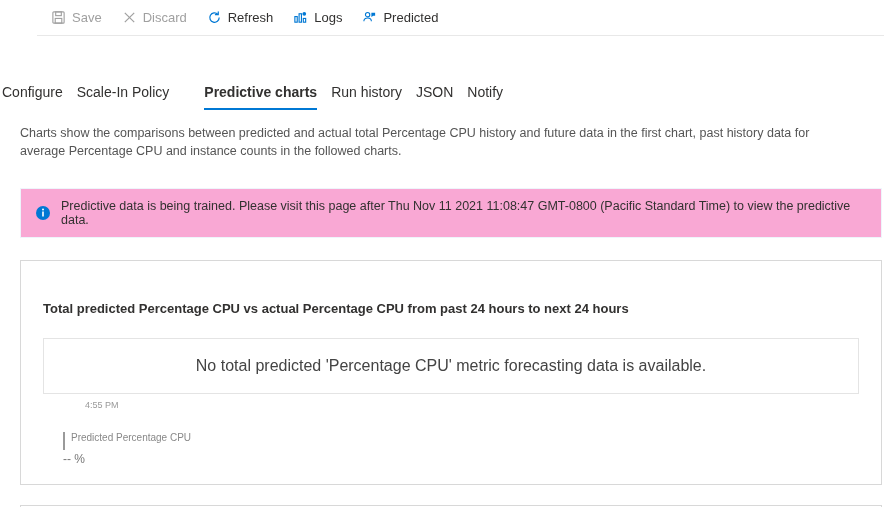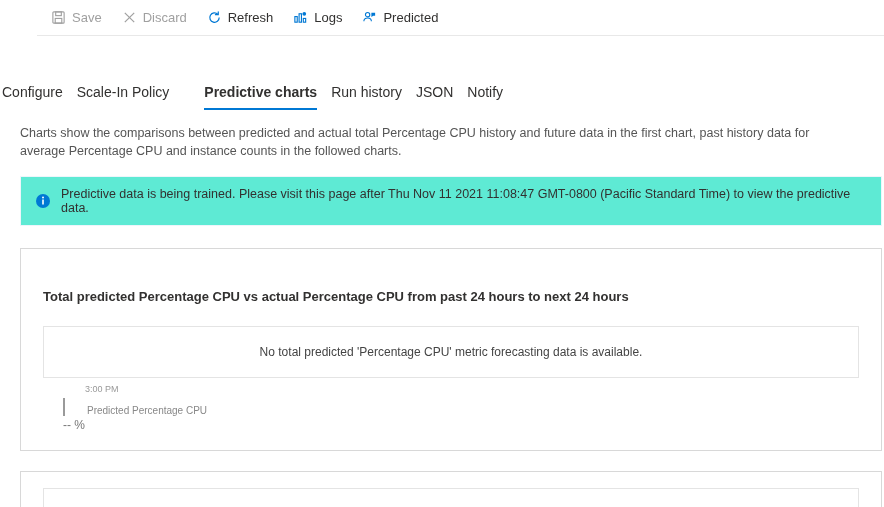--- a/index.html
+++ b/index.html
@@ -53,28 +53,28 @@
       position: absolute;
       left: 0; right: 0; bottom: 0;
       height: 2px;
       background: #0078d4;
     }
     .content { padding: 14px 2px 0 20px; }
     .desc {
       font-size: 12.5px;
       color: #555;
       line-height: 1.45;
-      margin-bottom: 16px;
+      margin-bottom: 28px;
       max-width: 820px;
     }
     .info-banner {
       display: flex;
       align-items: center;
       gap: 10px;
-      background: #5eead4;
+      background: #f9a8d4;
       border: 1px solid #eef5fb;
       padding: 10px 14px;
       font-size: 12.5px;
       color: #323130;
       margin-bottom: 22px;
     }
     .info-banner svg { width: 16px; height: 16px; flex-shrink: 0; }
     .card {
       border: 1px solid #d8d8d8;
       padding: 16px 22px 18px 22px;
@@ -84,32 +84,32 @@
       font-weight: 700;
       font-size: 13px;
       margin-bottom: 22px;
       margin-top: 24px;
     }
     .msg-box {
       border: 1px solid #e4e4e4;
       background: #fff;
       padding: 18px 10px;
       text-align: center;
-      font-size: 12px;
+      font-size: 16px;
       color: #444;
       margin-bottom: 6px;
     }
     .chart-remnant {
       padding-left: 20px;
       font-size: 10px;
       color: #888;
     }
     .chart-remnant .timelabel { font-size: 9px; color: #999; margin-left: 22px; }
     .chart-remnant .legend {
-      display: flex; align-items: flex-end; gap: 22px; margin-top: 4px;
+      display: flex; align-items: flex-start; gap: 6px; margin-top: 22px;
     }
     .chart-remnant .swatch {
       width: 2px; height: 18px; background: #9a9a9a;
     }
     .chart-remnant .value-row { margin-top: 2px; font-size: 12px; color: #777; }
   </style>
 </head>
 <body>
 
 <div class="toolbar">
@@ -172,21 +172,21 @@
         <rect x="7.2" y="6.5" width="1.6" height="5" fill="#fff"></rect>
         <circle cx="8" cy="4.5" r="1" fill="#fff"></circle>
       </svg>
     <span>Predictive data is being trained. Please visit this page after Thu Nov 11 2021 11:08:47 GMT-0800 (Pacific Standard Time) to view the predictive data.</span>
   </div>
 
   <div class="card">
     <div class="card-title">Total predicted Percentage CPU vs actual Percentage CPU from past 24 hours to next 24 hours</div>
     <div class="msg-box">No total predicted 'Percentage CPU' metric forecasting data is available.</div>
     <div class="chart-remnant">
-      <div class="timelabel">3:00 PM</div>
+      <div class="timelabel">4:55 PM</div>
       <div class="legend">
         <div class="swatch"></div>
         <span>Predicted Percentage CPU</span>
       </div>
       <div class="value-row">-- %</div>
     </div>
   </div>
 
   <div class="card">
     <div class="msg-box">No instance count data is available.</div>

